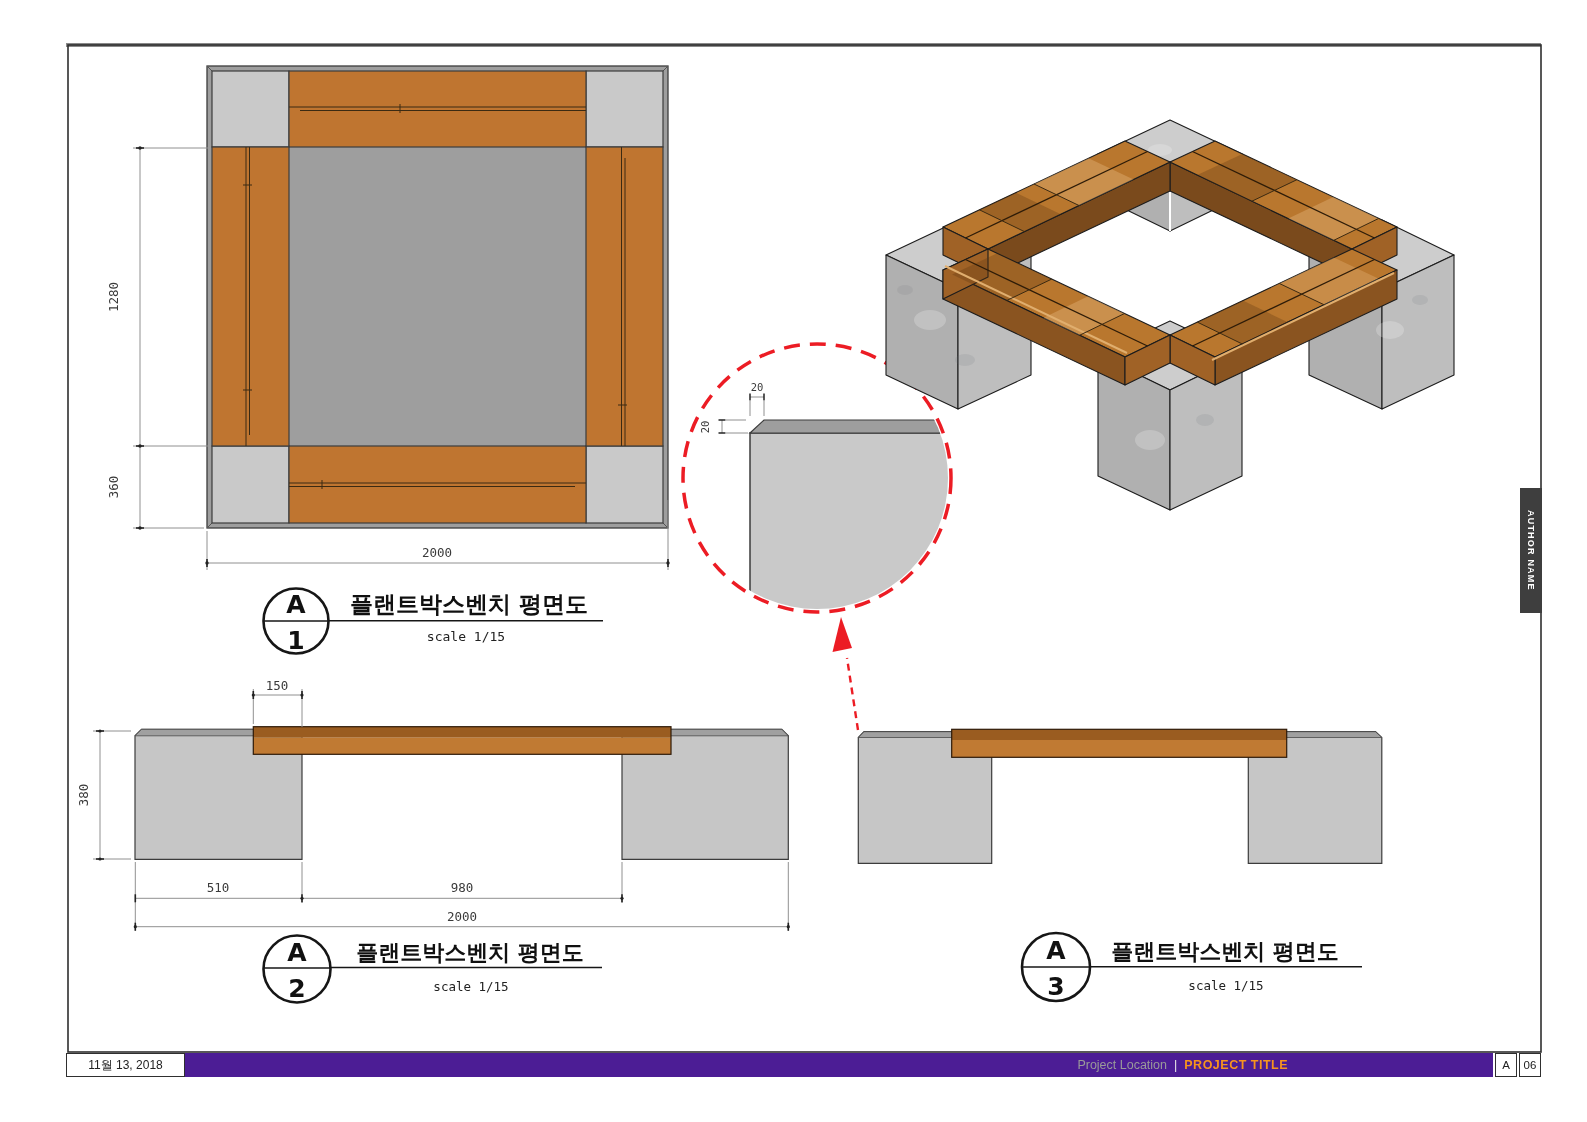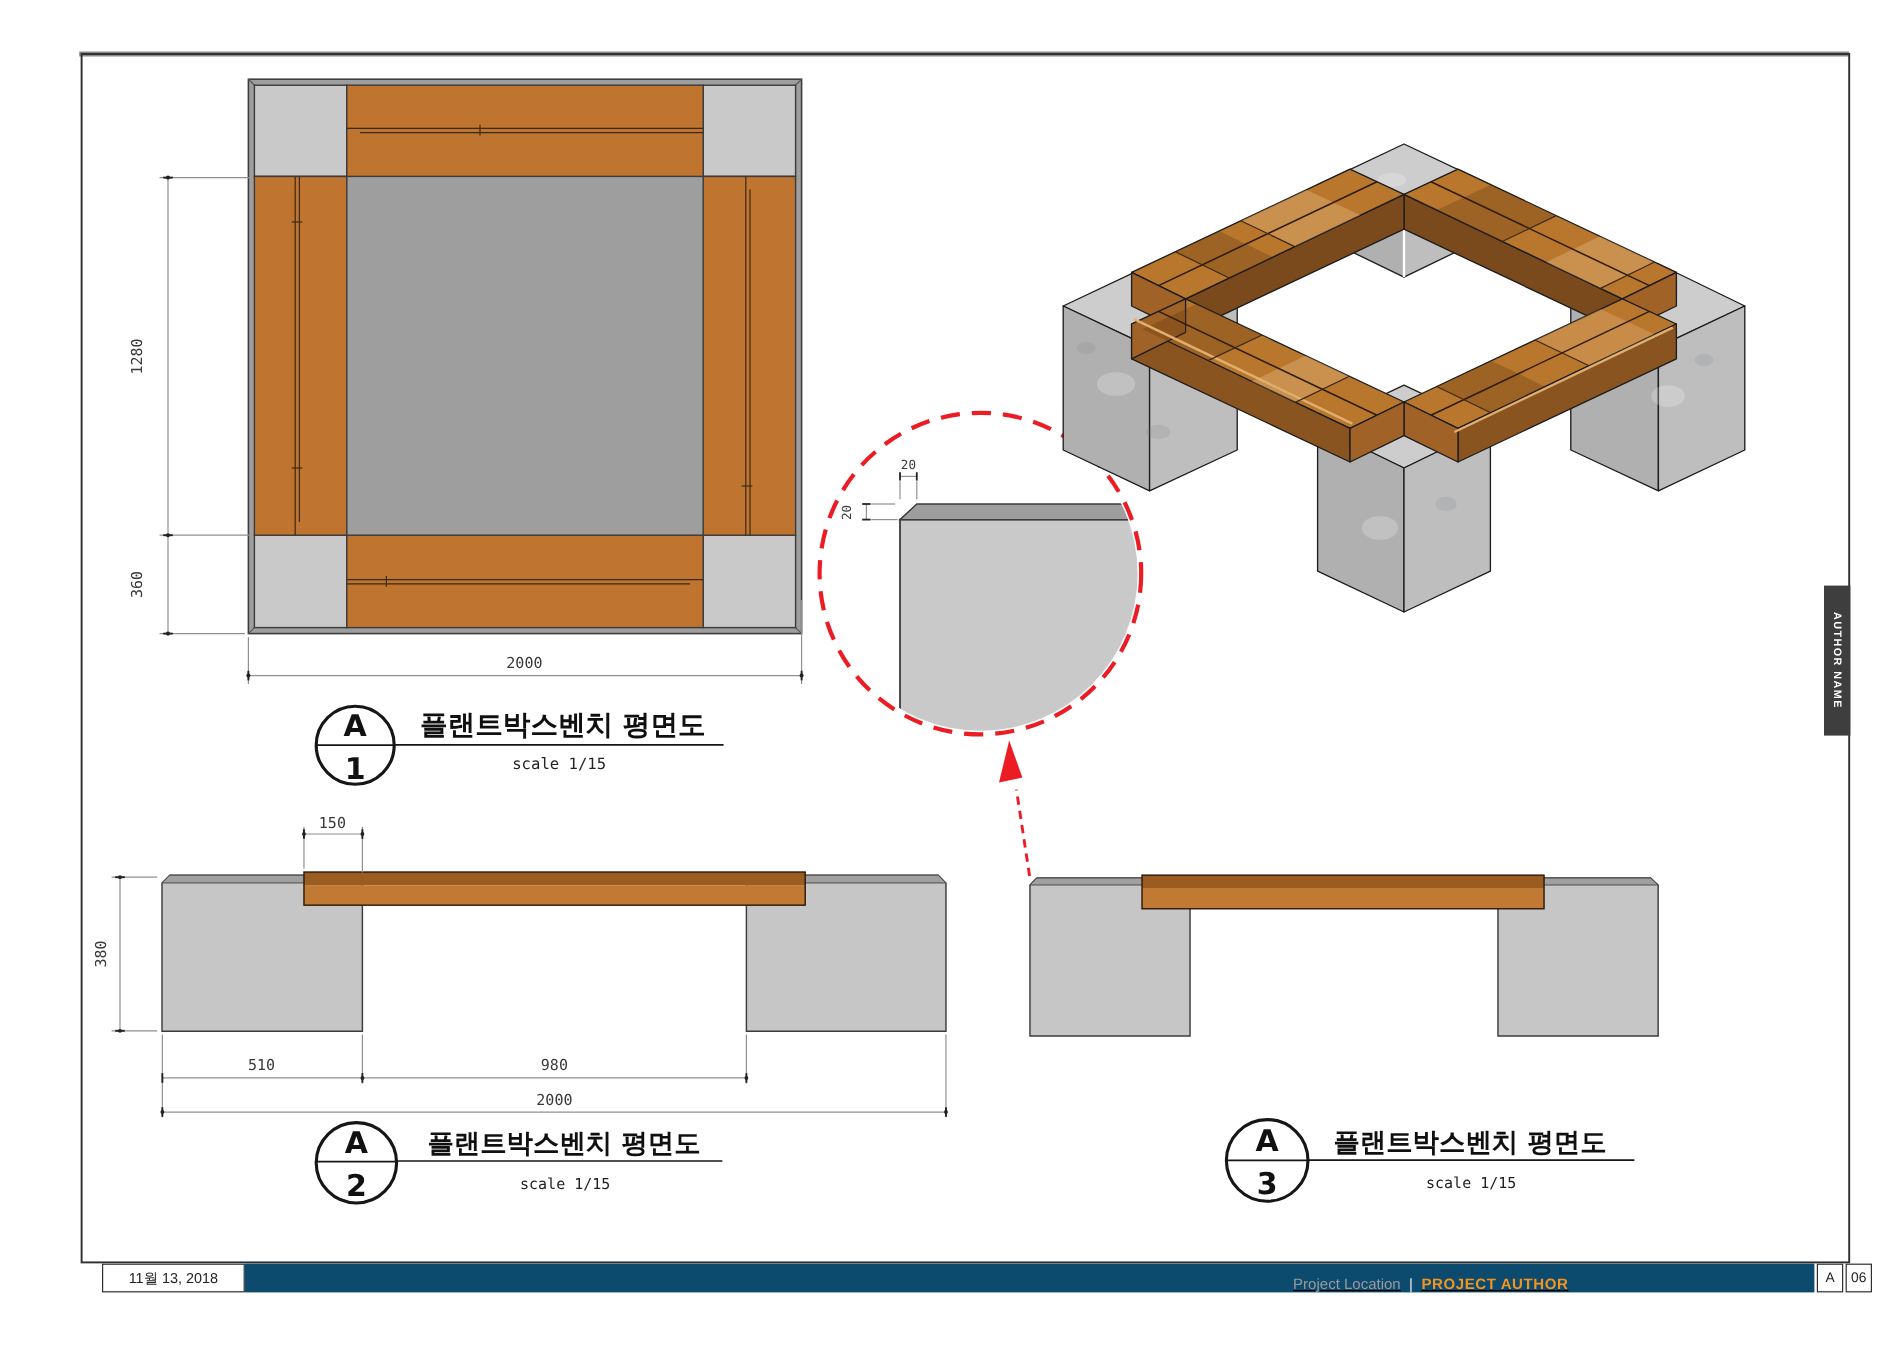--- a/index.html
+++ b/index.html
@@ -5,25 +5,25 @@
   html,body{margin:0;padding:0;background:#ffffff;}
   .page{position:relative;width:1587px;height:1122px;background:#fff;overflow:hidden;
         font-family:"Liberation Sans","DejaVu Sans",sans-serif;}
   svg{position:absolute;left:0;top:0;}
   svg text{user-select:none;}
   .dimtxt{font-family:"DejaVu Sans Mono",monospace;font-size:12.5px;fill:#3a3a3a;}
   .dimtxt-sm{font-family:"DejaVu Sans Mono",monospace;font-size:10.5px;fill:#3a3a3a;}
   .vtitle{font-family:"DejaVu Sans","Liberation Sans",sans-serif;font-weight:bold;fill:#101010;}
   .scaletxt{font-family:"DejaVu Sans Mono",monospace;fill:#222;}
   .marker{font-family:"DejaVu Sans",sans-serif;font-weight:bold;fill:#111;}
-  .titlebar{position:absolute;left:66px;top:1053px;width:1475px;height:24px;display:flex;align-items:stretch;margin-left:19px;}
+  .titlebar{position:absolute;left:66px;top:1053px;width:1475px;height:24px;display:flex;align-items:stretch;}
   .cell-date{width:117px;background:#fff;border:1.6px solid #2f2f2f;display:flex;align-items:center;justify-content:center;
              font-size:12px;color:#222;}
-  .bar-dark{flex:1;background:#0c4a6e;display:flex;align-items:flex-end;justify-content:flex-end;
-            padding-right:205px;font-size:12.5px;white-space:nowrap;text-decoration:underline;}
+  .bar-dark{flex:1;background:#4c1d95;display:flex;align-items:center;justify-content:flex-end;
+            padding-right:205px;font-size:12.5px;white-space:nowrap;}
   .loc{color:#9a9a9a;}
   .sep{color:#e8e8e8;margin:0 7px;}
   .ptitle{color:#f7941d;font-weight:bold;letter-spacing:.5px;}
   .cell-rev{width:20px;background:#fff;border:1.6px solid #2f2f2f;margin-left:2px;display:flex;align-items:center;
             justify-content:center;font-size:11.5px;color:#222;}
   .author-tab{position:absolute;left:1520px;top:488px;width:22px;height:125px;background:#3e3e3e;
               display:flex;align-items:center;justify-content:center;writing-mode:vertical-rl;
               color:#fff;font-size:9px;font-weight:bold;letter-spacing:1.2px;}
 </style>
 </head>
@@ -290,20 +290,20 @@
       <line x1="1124.5" y1="313.5" x2="1079.5" y2="335.3" stroke="#3b2a12" stroke-width="1"></line>
     </g>
   </g>
 </svg>
 
 <div class="titlebar">
   <div class="cell-date">11월 13, 2018</div>
   <div class="bar-dark">
     <span class="loc">Project Location</span>
     <span class="sep">|</span>
-    <span class="ptitle">PROJECT AUTHOR</span>
+    <span class="ptitle">PROJECT TITLE</span>
   </div>
   <div class="cell-rev">A</div>
   <div class="cell-rev">06</div>
 </div>
 
 <div class="author-tab">AUTHOR NAME</div>
 </div>
 
 </body></html>

